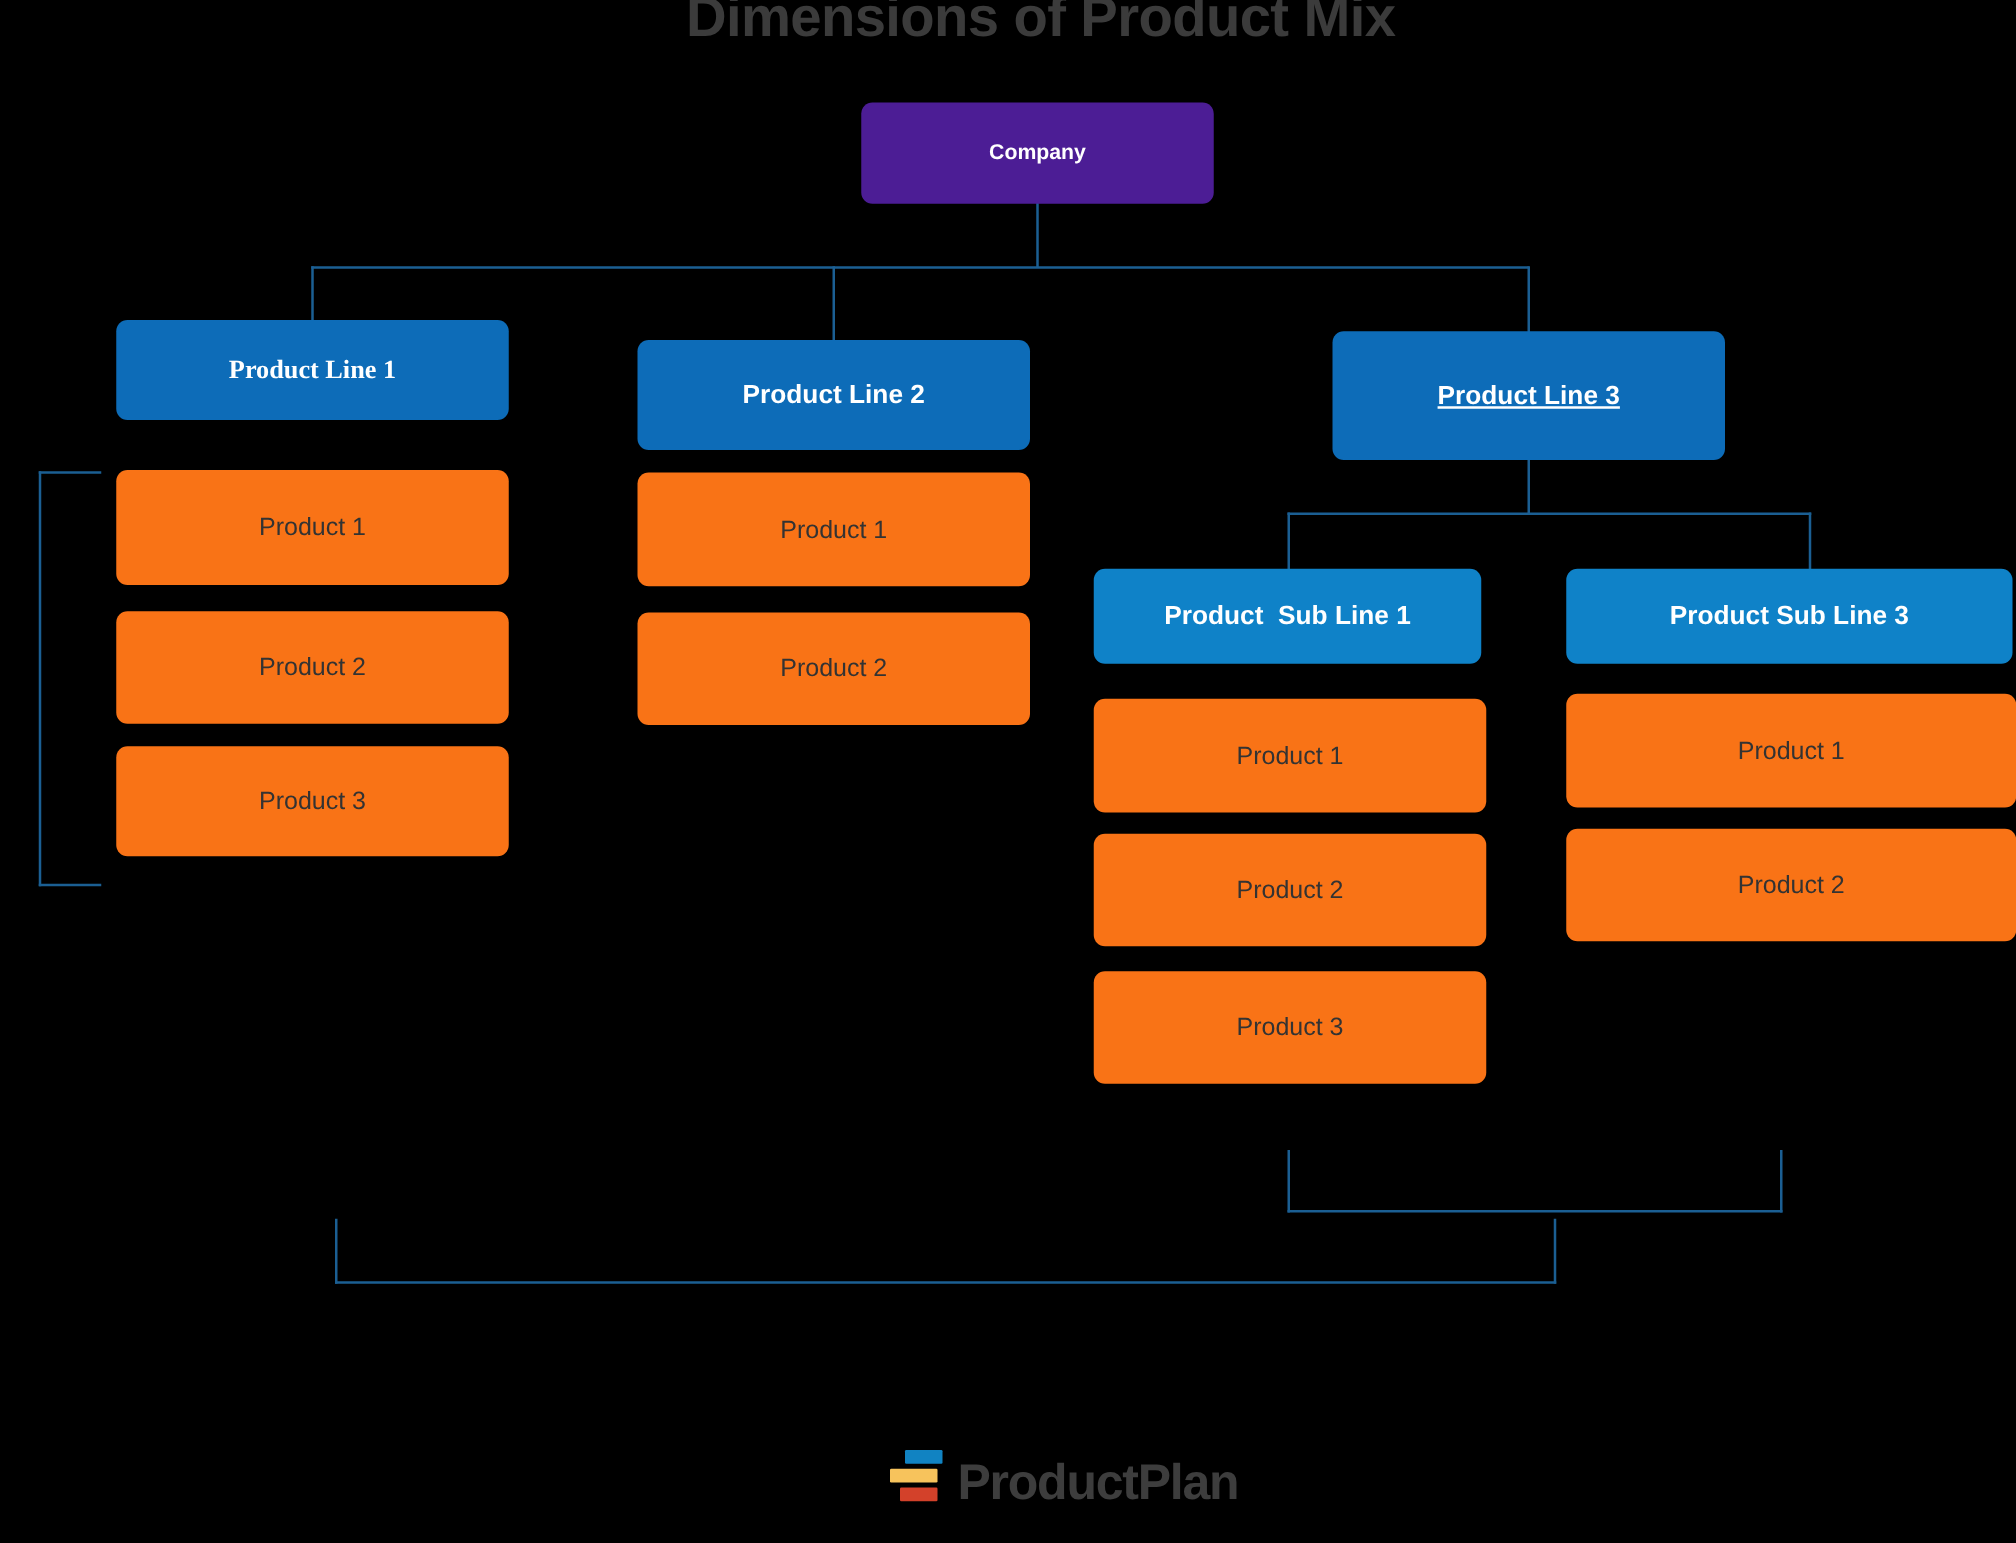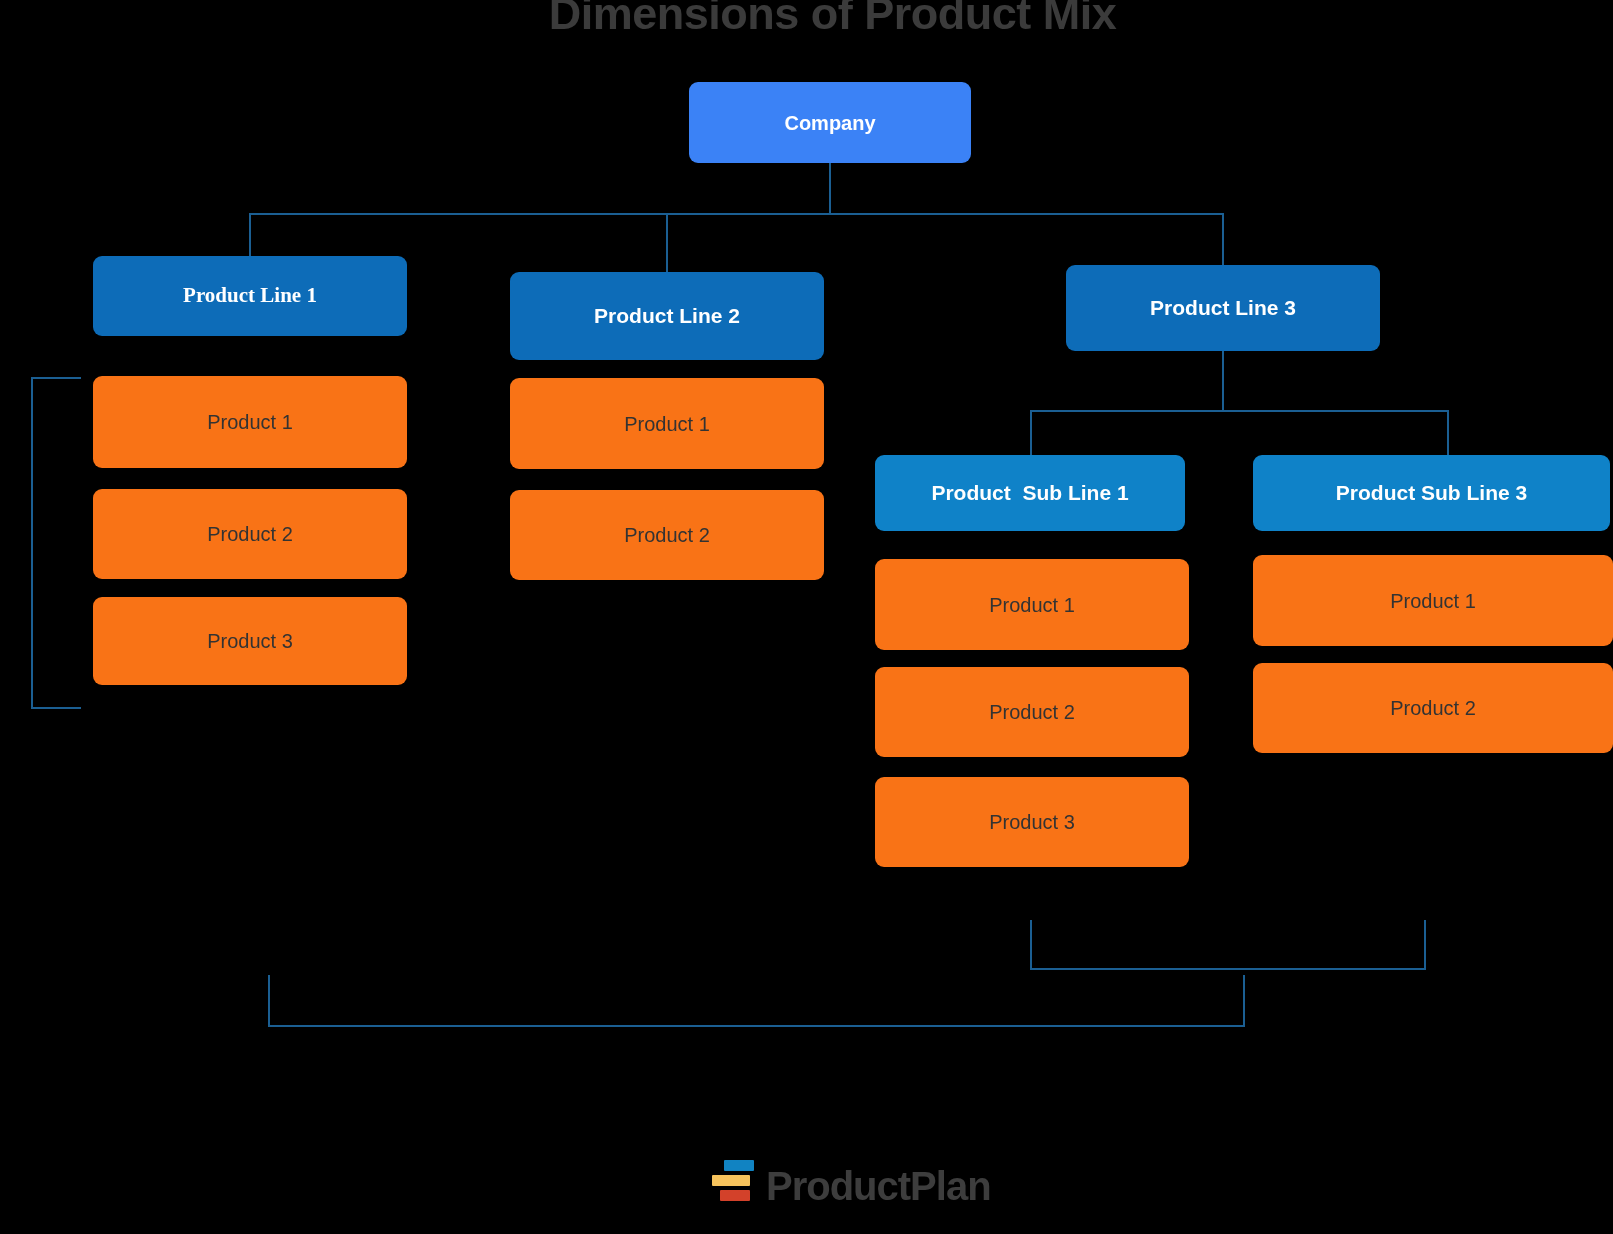--- a/index.html
+++ b/index.html
@@ -36,23 +36,23 @@
     display: flex;
     align-items: center;
     justify-content: center;
     box-sizing: border-box;
     border-radius: 9px;
     text-align: center;
     line-height: 1.2;
     white-space: pre;
   }
   .node.company {
-    background: #3b82f6;
+    background: #4c1d95;
     color: #ffffff;
-    font-size: 20px;
+    font-size: 17px;
     font-weight: bold;
   }
   .node.line {
     background: #0d6cb8;
     color: #ffffff;
     font-size: 21px;
     font-weight: bold;
   }
   .node.subline {
     background: #0f82c8;
@@ -138,21 +138,21 @@
 
   <div class="node line" style="left:93px; top:256px; width:314px; height:80px;font-family:Liberation Serif, serif;">Product Line 1</div>
   <div class="node product" style="left:93px; top:376px; width:314px; height:92px;">Product 1</div>
   <div class="node product" style="left:93px; top:489px; width:314px; height:90px;">Product 2</div>
   <div class="node product" style="left:93px; top:597px; width:314px; height:88px;">Product 3</div>
 
   <div class="node line" style="left:510px; top:272px; width:314px; height:88px;">Product Line 2</div>
   <div class="node product" style="left:510px; top:378px; width:314px; height:91px;">Product 1</div>
   <div class="node product" style="left:510px; top:490px; width:314px; height:90px;">Product 2</div>
 
-  <div class="node line" style="left:1066px; top:265px; width:314px; height:86px;">Product Line 3</div>
+  <div class="node line" style="left:1066px; top:265px; width:314px; height:103px;text-decoration:underline;">Product Line 3</div>
 
   <div class="node subline" style="left:875px; top:455px; width:310px; height:76px;">Product  Sub Line 1</div>
   <div class="node product" style="left:875px; top:559px; width:314px; height:91px;">Product 1</div>
   <div class="node product" style="left:875px; top:667px; width:314px; height:90px;">Product 2</div>
   <div class="node product" style="left:875px; top:777px; width:314px; height:90px;">Product 3</div>
 
   <div class="node subline" style="left:1253px; top:455px; width:357px; height:76px;">Product Sub Line 3</div>
   <div class="node product" style="left:1253px; top:555px; width:360px; height:91px;">Product 1</div>
   <div class="node product" style="left:1253px; top:663px; width:360px; height:90px;">Product 2</div>
 

